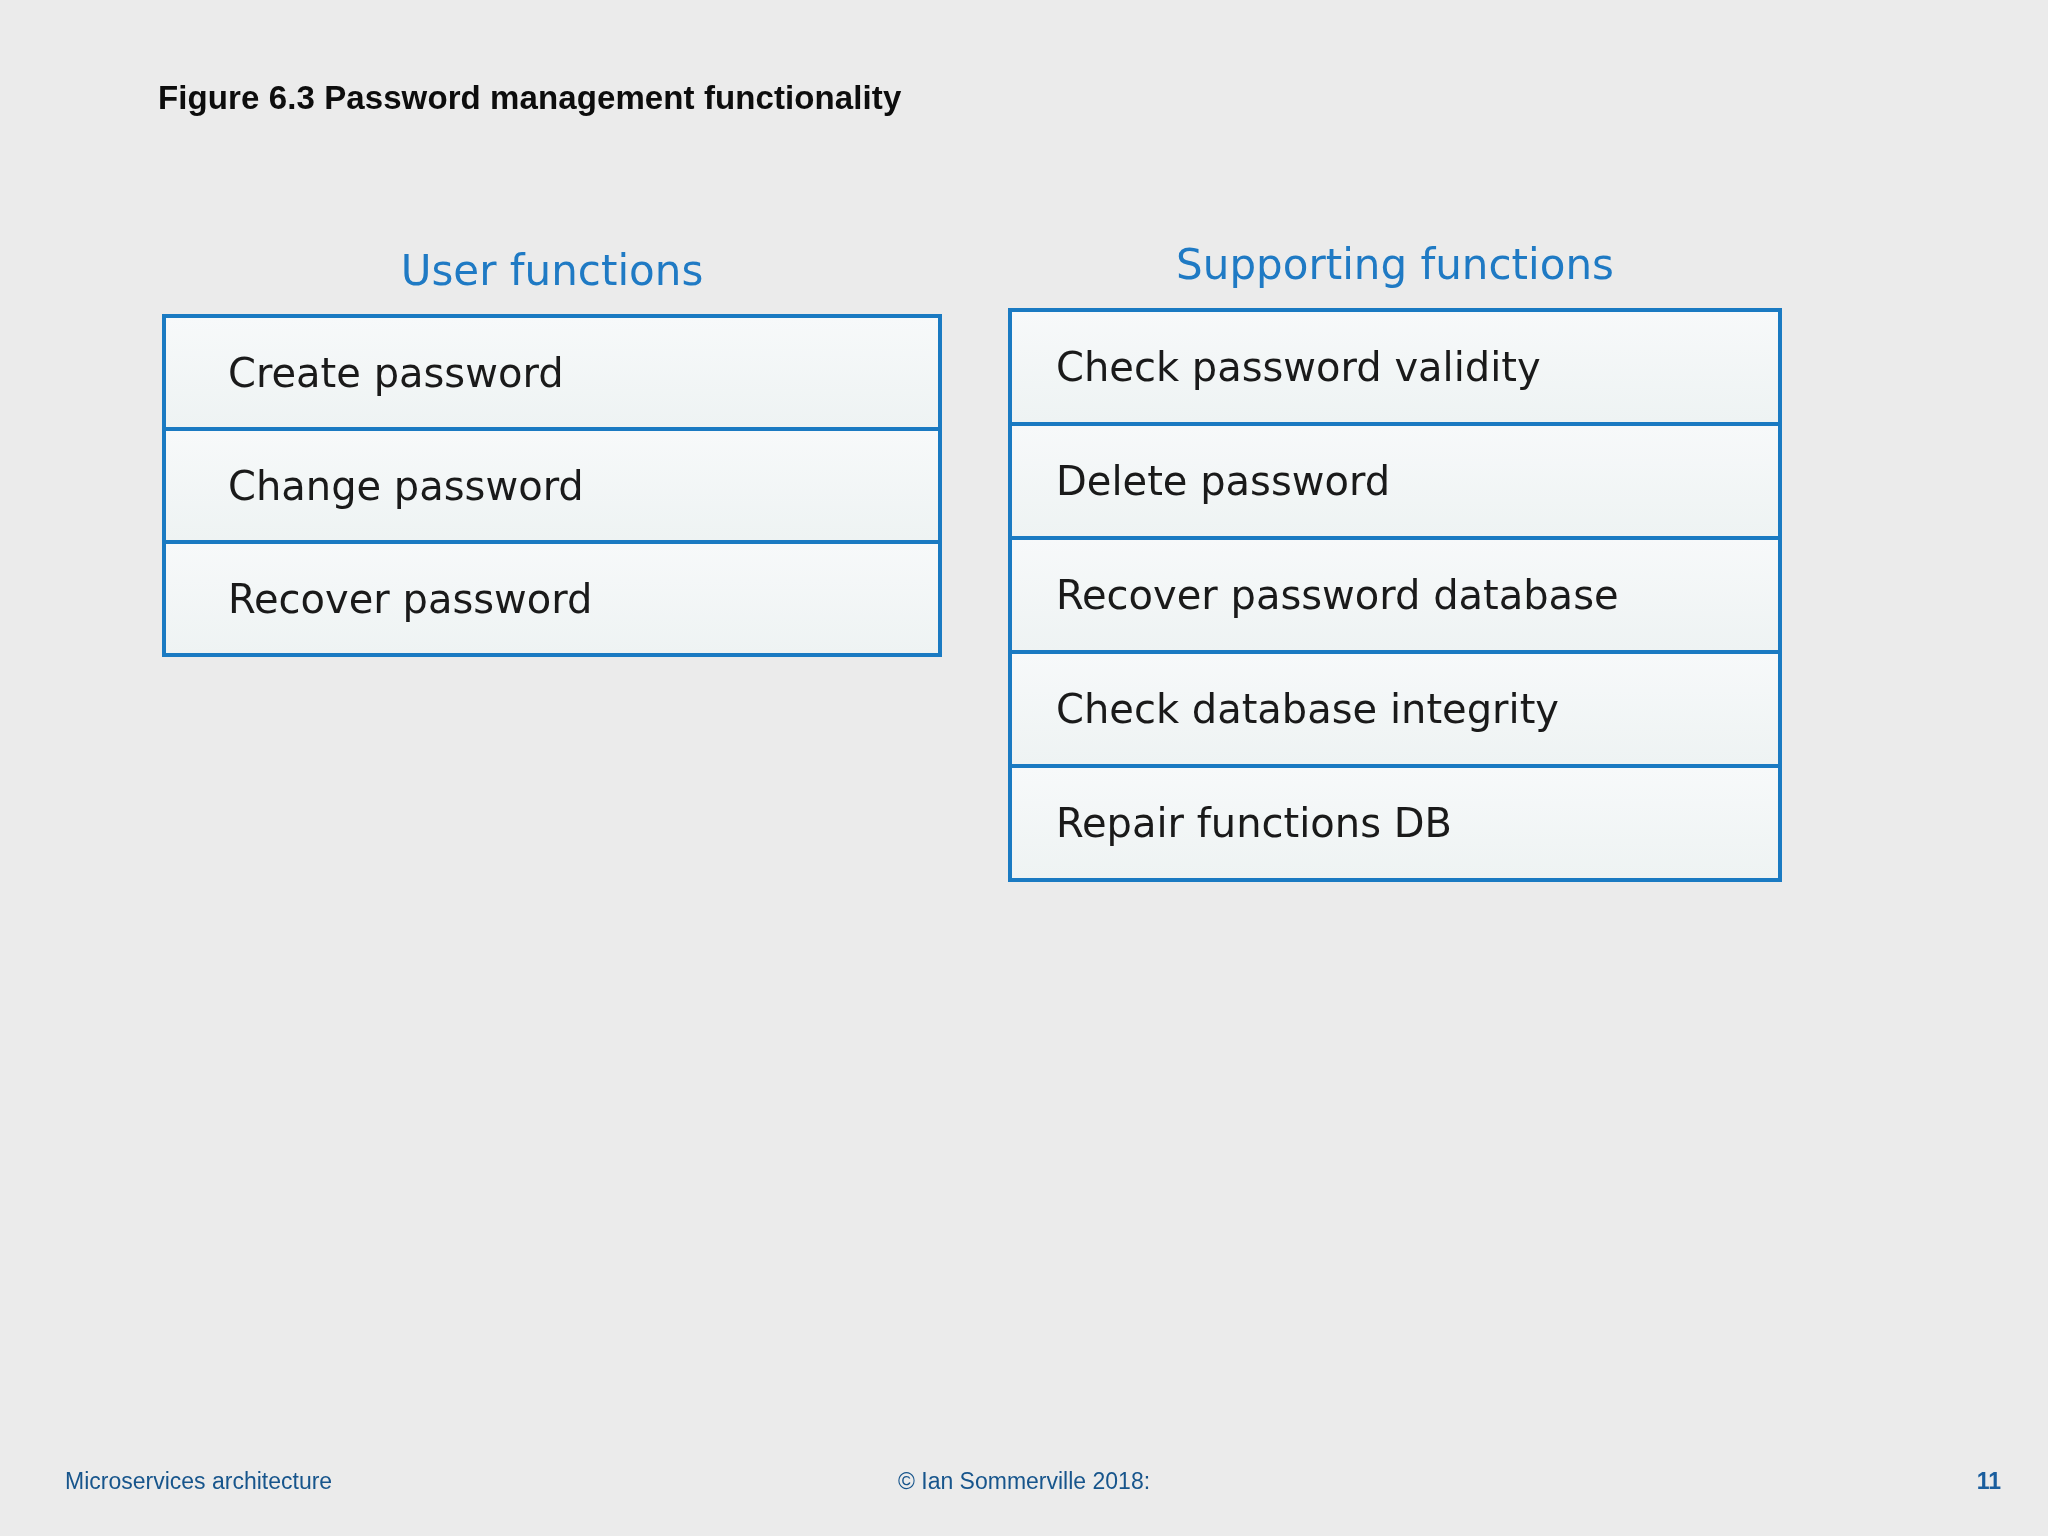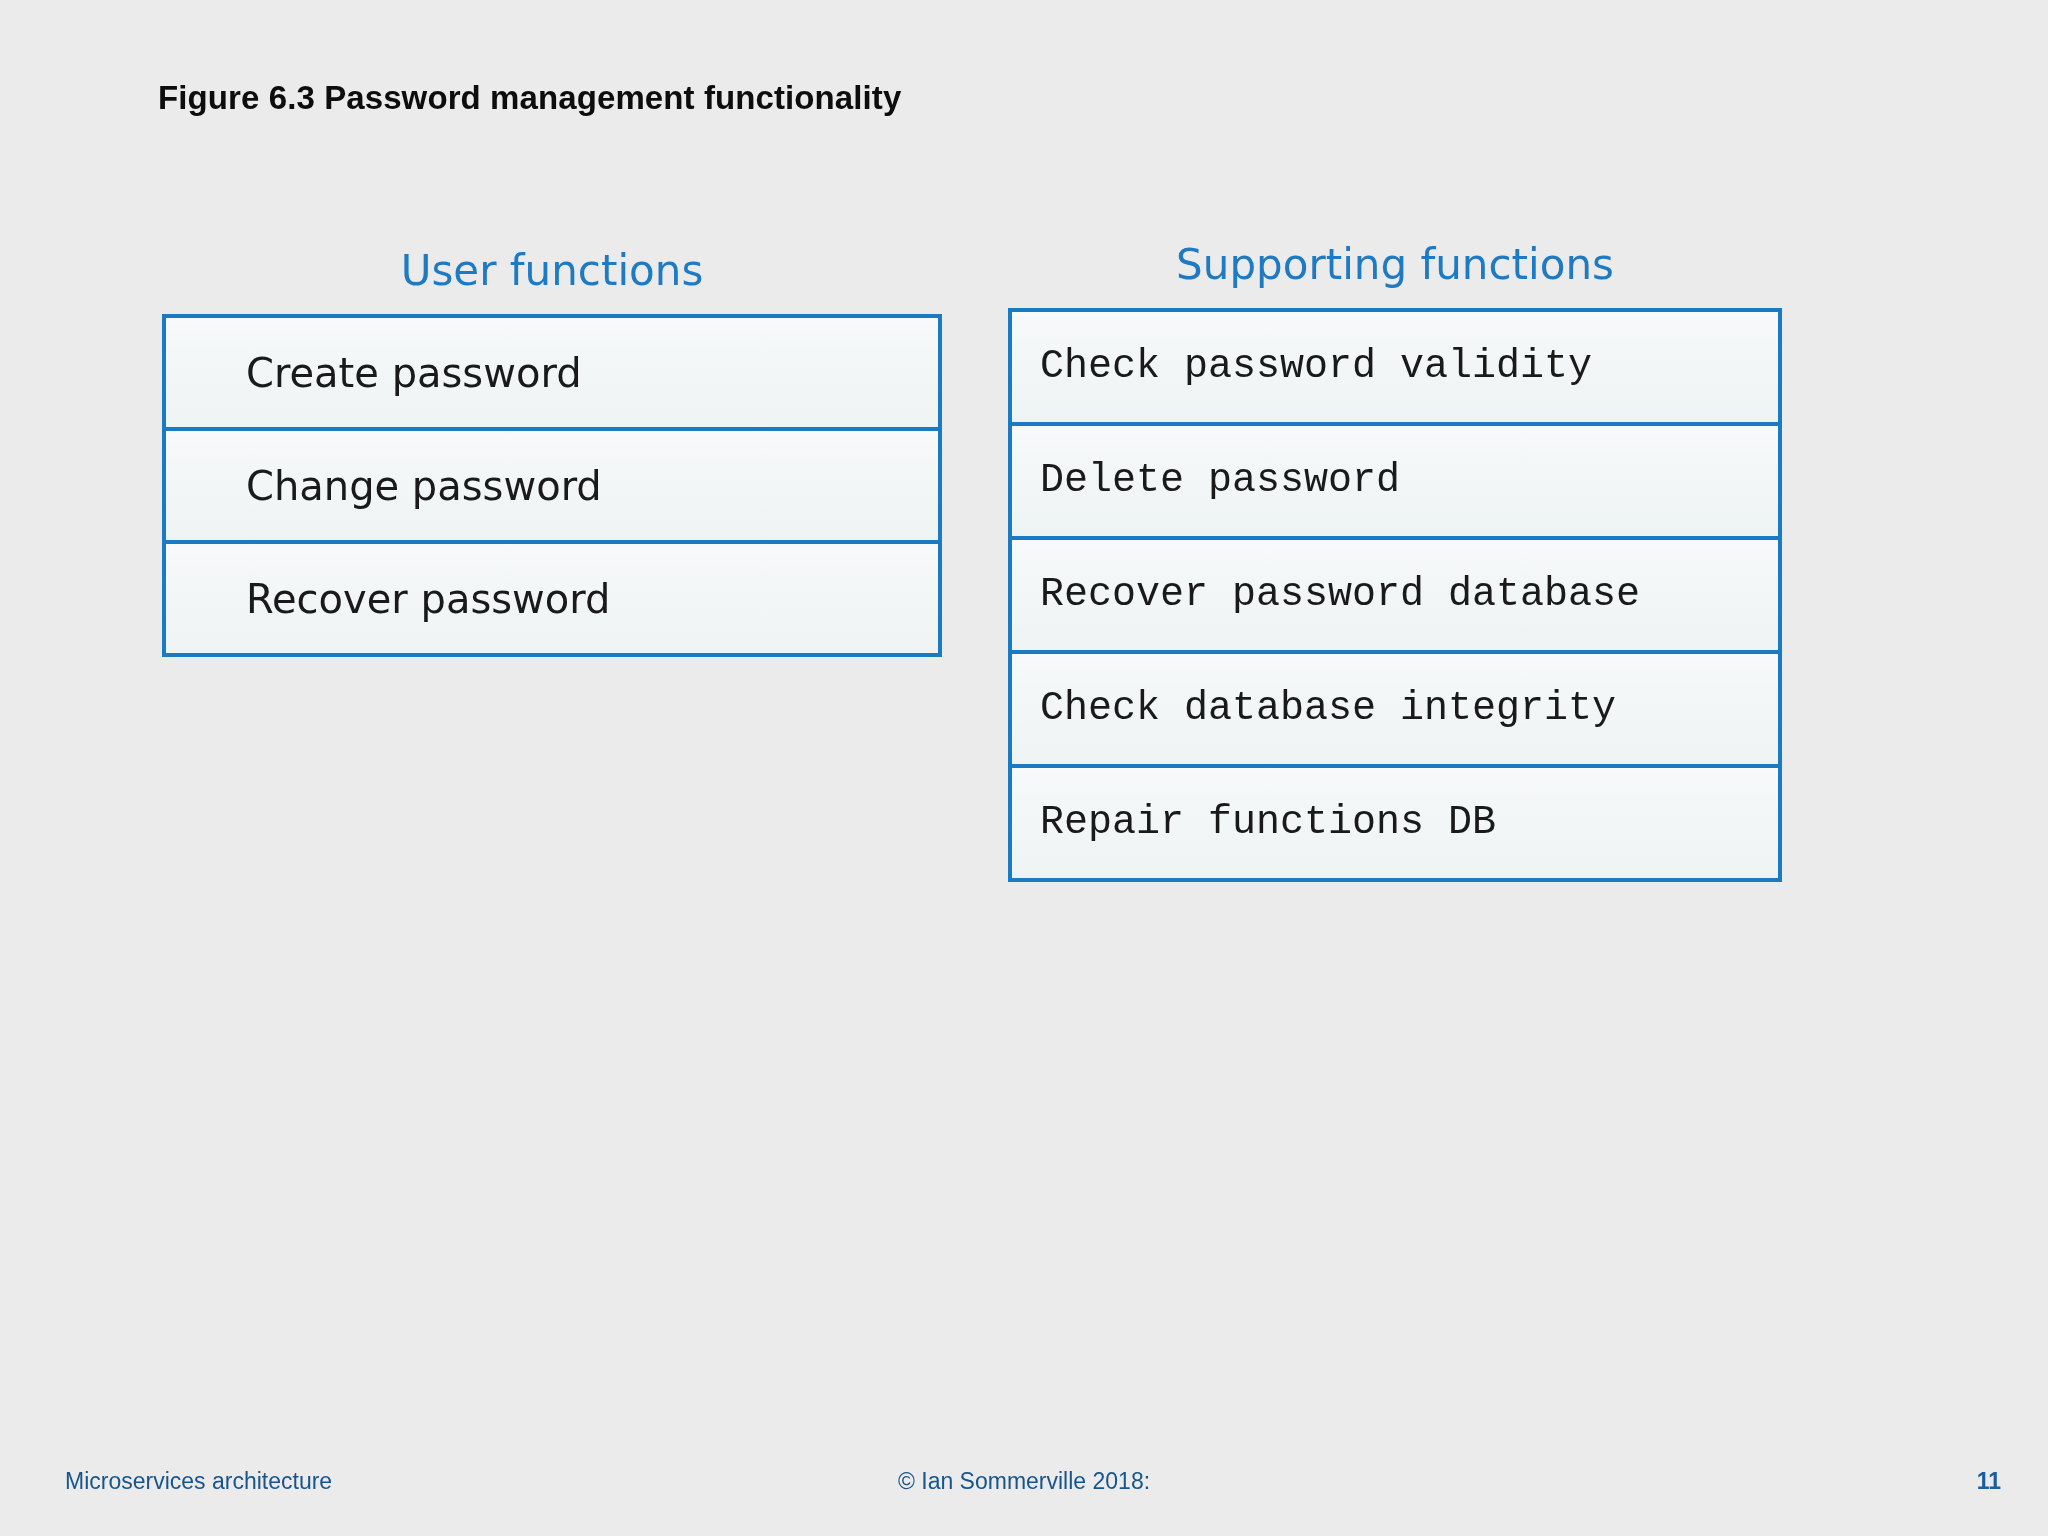--- a/index.html
+++ b/index.html
@@ -63,22 +63,22 @@
   .fn-box + .fn-box { margin-top: -4px; }
 
   .fn-label {
     font-family: "DejaVu Sans", sans-serif;
     font-size: 40px;
     font-weight: 400;
     color: #1a1a1a;
     white-space: nowrap;
     line-height: 1;
   }
-  .stack.left  .fn-label { padding-left: 80px; }
-  .stack.right .fn-label { padding-left: 28px; font-family: Liberation Mono, monospace; }
+  .stack.left  .fn-label { padding-left: 62px; }
+  .stack.right .fn-label { padding-left: 44px; }
 
   
   .footer {
     position: absolute;
     left: 0;
     top: 1468px;
     width: 2048px;
     height: 40px;
   }
   .footer-left,

